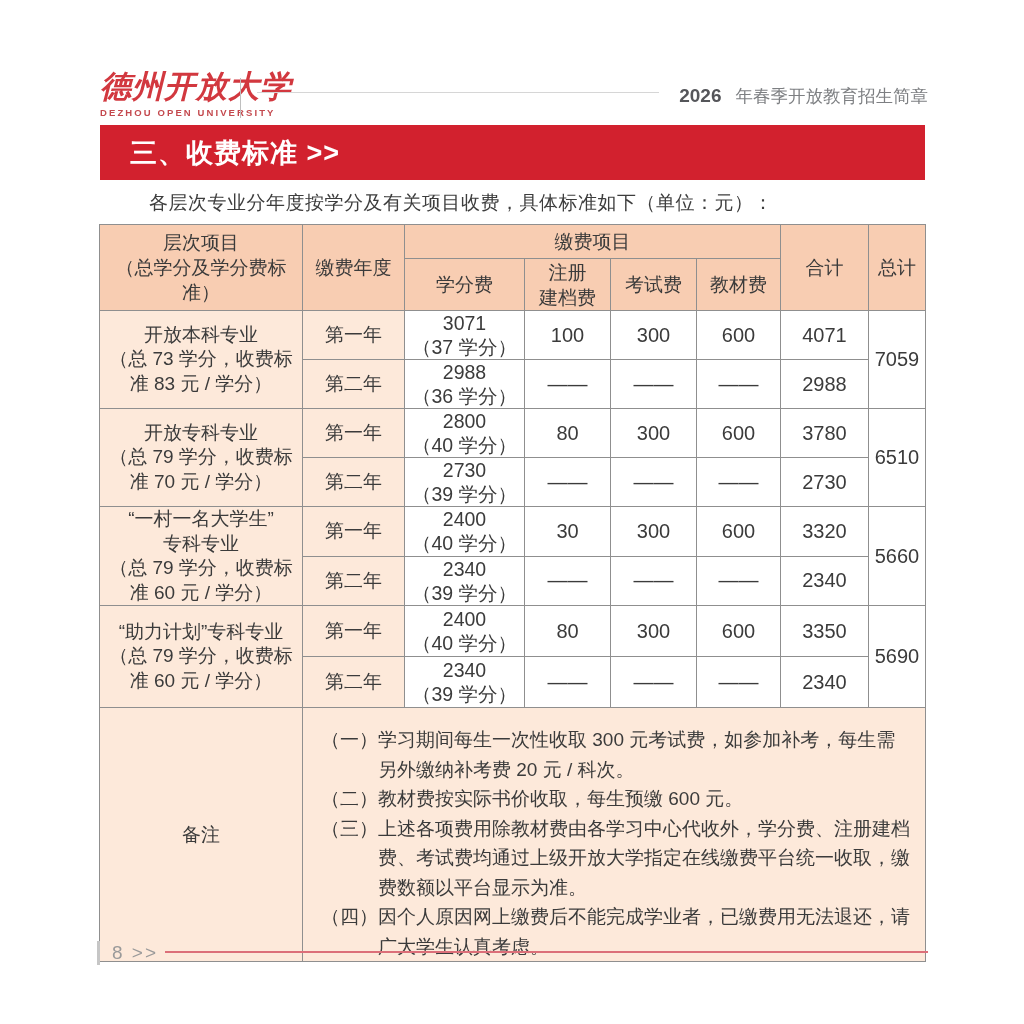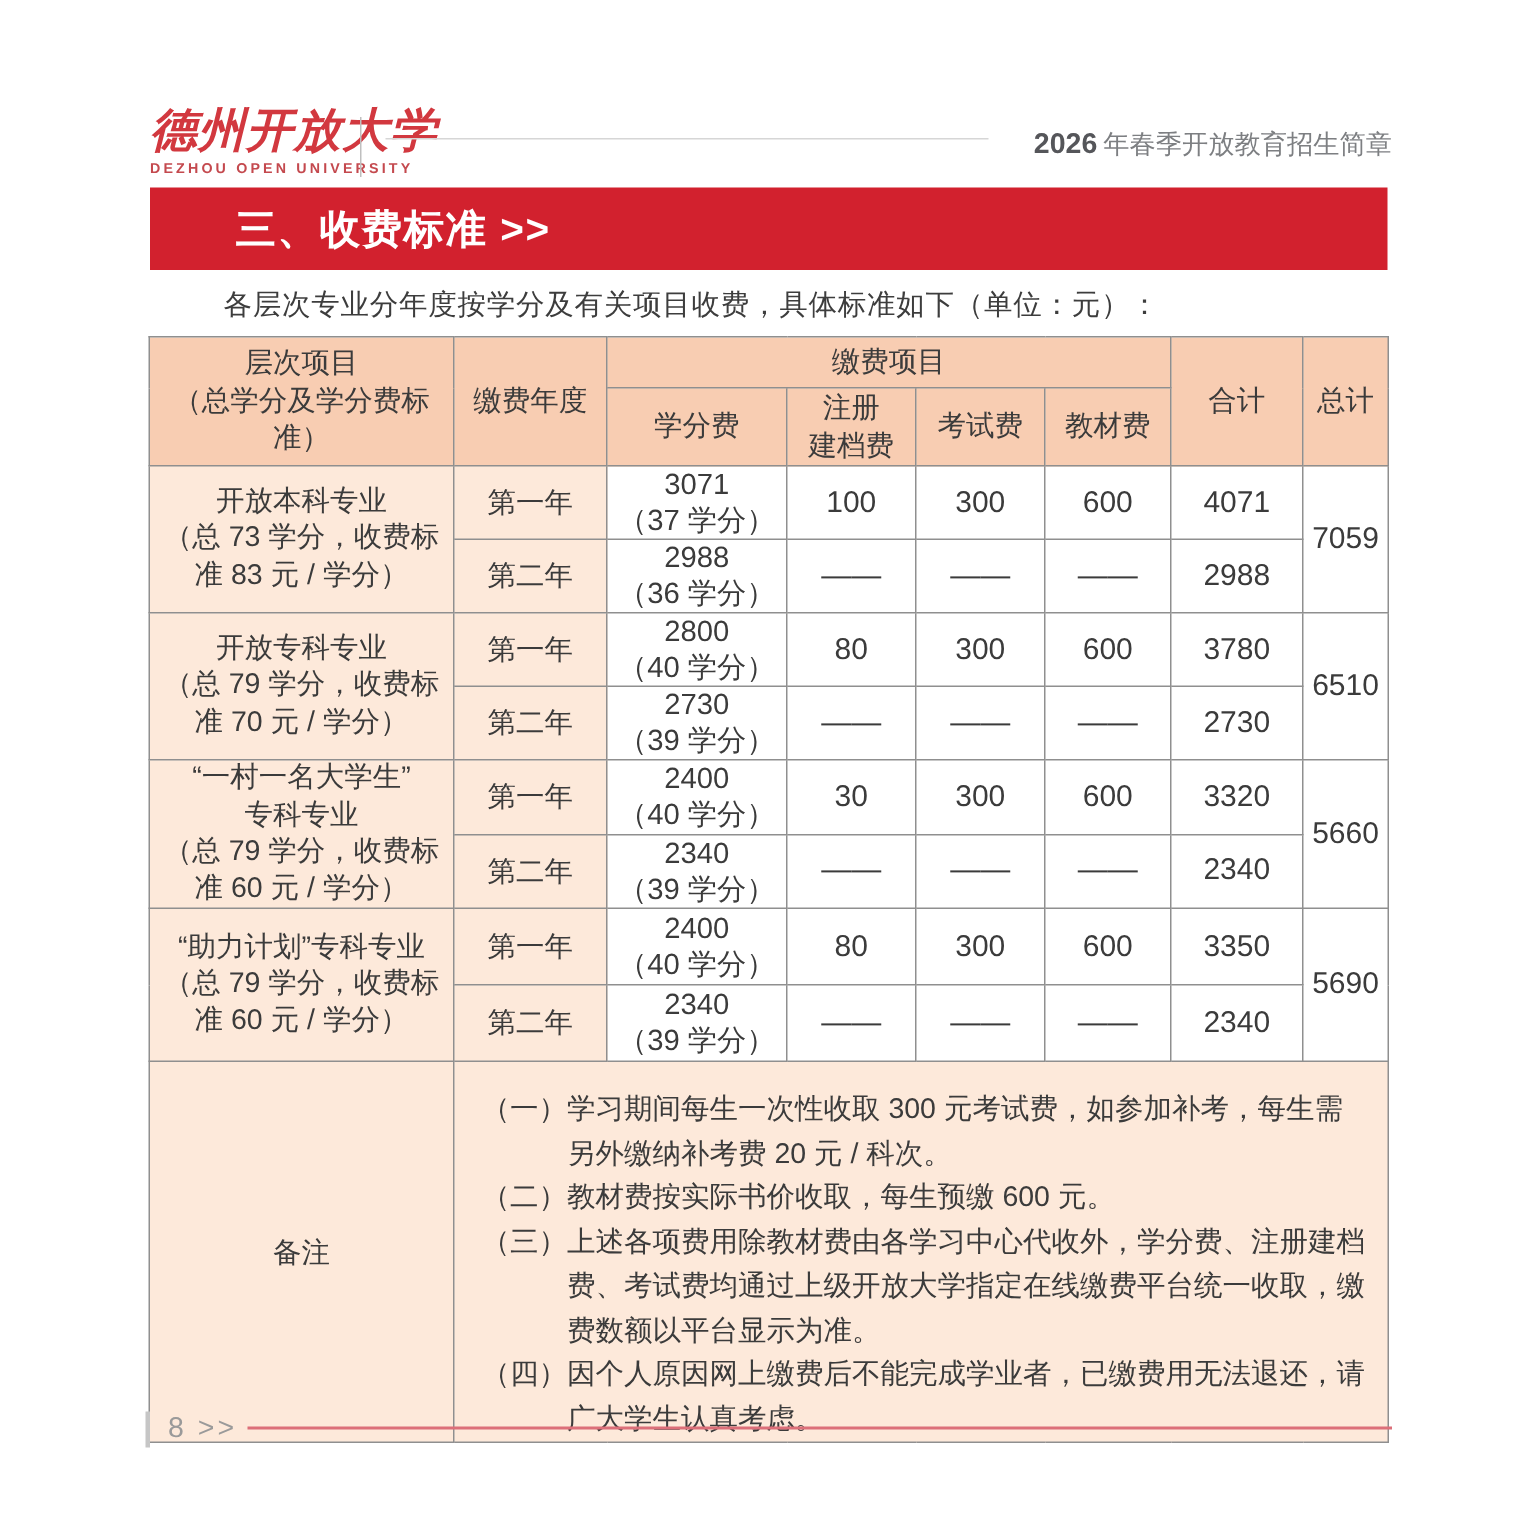--- a/index.html
+++ b/index.html
@@ -15,26 +15,26 @@
   body{font-family:"Liberation Sans","DejaVu Sans",sans-serif;background:#ffffff;position:relative;color:#3b3b3b;}
 
   
   .logo-cn{position:absolute;left:100px;top:66px;font-family:"DejaVu Serif","Liberation Serif",serif;
     font-size:31px;font-weight:bold;font-style:italic;color:var(--logo-red);letter-spacing:1px;white-space:nowrap;}
   .logo-en{position:absolute;left:100px;top:107px;font-size:9.5px;font-weight:bold;letter-spacing:2.1px;
     color:#c4494e;white-space:nowrap;}
   .hdr-vdiv{position:absolute;left:240px;top:78px;width:1px;height:40px;background:#bfbfbf;}
   .hdr-rule{position:absolute;left:257px;top:92px;width:402px;height:1px;background:#d6d6d6;}
   .hdr-title{position:absolute;top:84px;right:96px;white-space:nowrap;font-size:17.5px;color:#7d7f82;}
-  .hdr-title .yr{font-size:19px;font-weight:bold;color:#55565a;margin-right:4px;}
+  .hdr-title .yr{font-size:19px;font-weight:bold;color:#55565a;margin-right:14px;}
 
   
   .banner{position:absolute;left:100px;top:125px;width:825px;height:55px;background:var(--brand-red);
     display:flex;align-items:center;padding-left:30px;}
-  .banner span{color:#ffffff;font-size:27px;font-weight:bold;letter-spacing:1px;margin-left:27px;}
+  .banner span{color:#ffffff;font-size:27px;font-weight:bold;letter-spacing:1px;}
   .intro{position:absolute;left:125px;top:190px;font-size:19px;color:#3d3d3d;letter-spacing:.5px;margin-left:24px;}
 
   
   .tbl-wrap{position:absolute;left:99px;top:224px;width:826px;}
   table{border-collapse:collapse;table-layout:fixed;width:826px;}
   th,td{border:1px solid var(--table-border);text-align:center;vertical-align:middle;
     font-size:19px;font-weight:normal;color:#3b3b3b;}
   th{background:var(--peach-dark);line-height:25px;}
   td.shade{background:var(--peach-light);}
   .ml{white-space:pre-line;}

